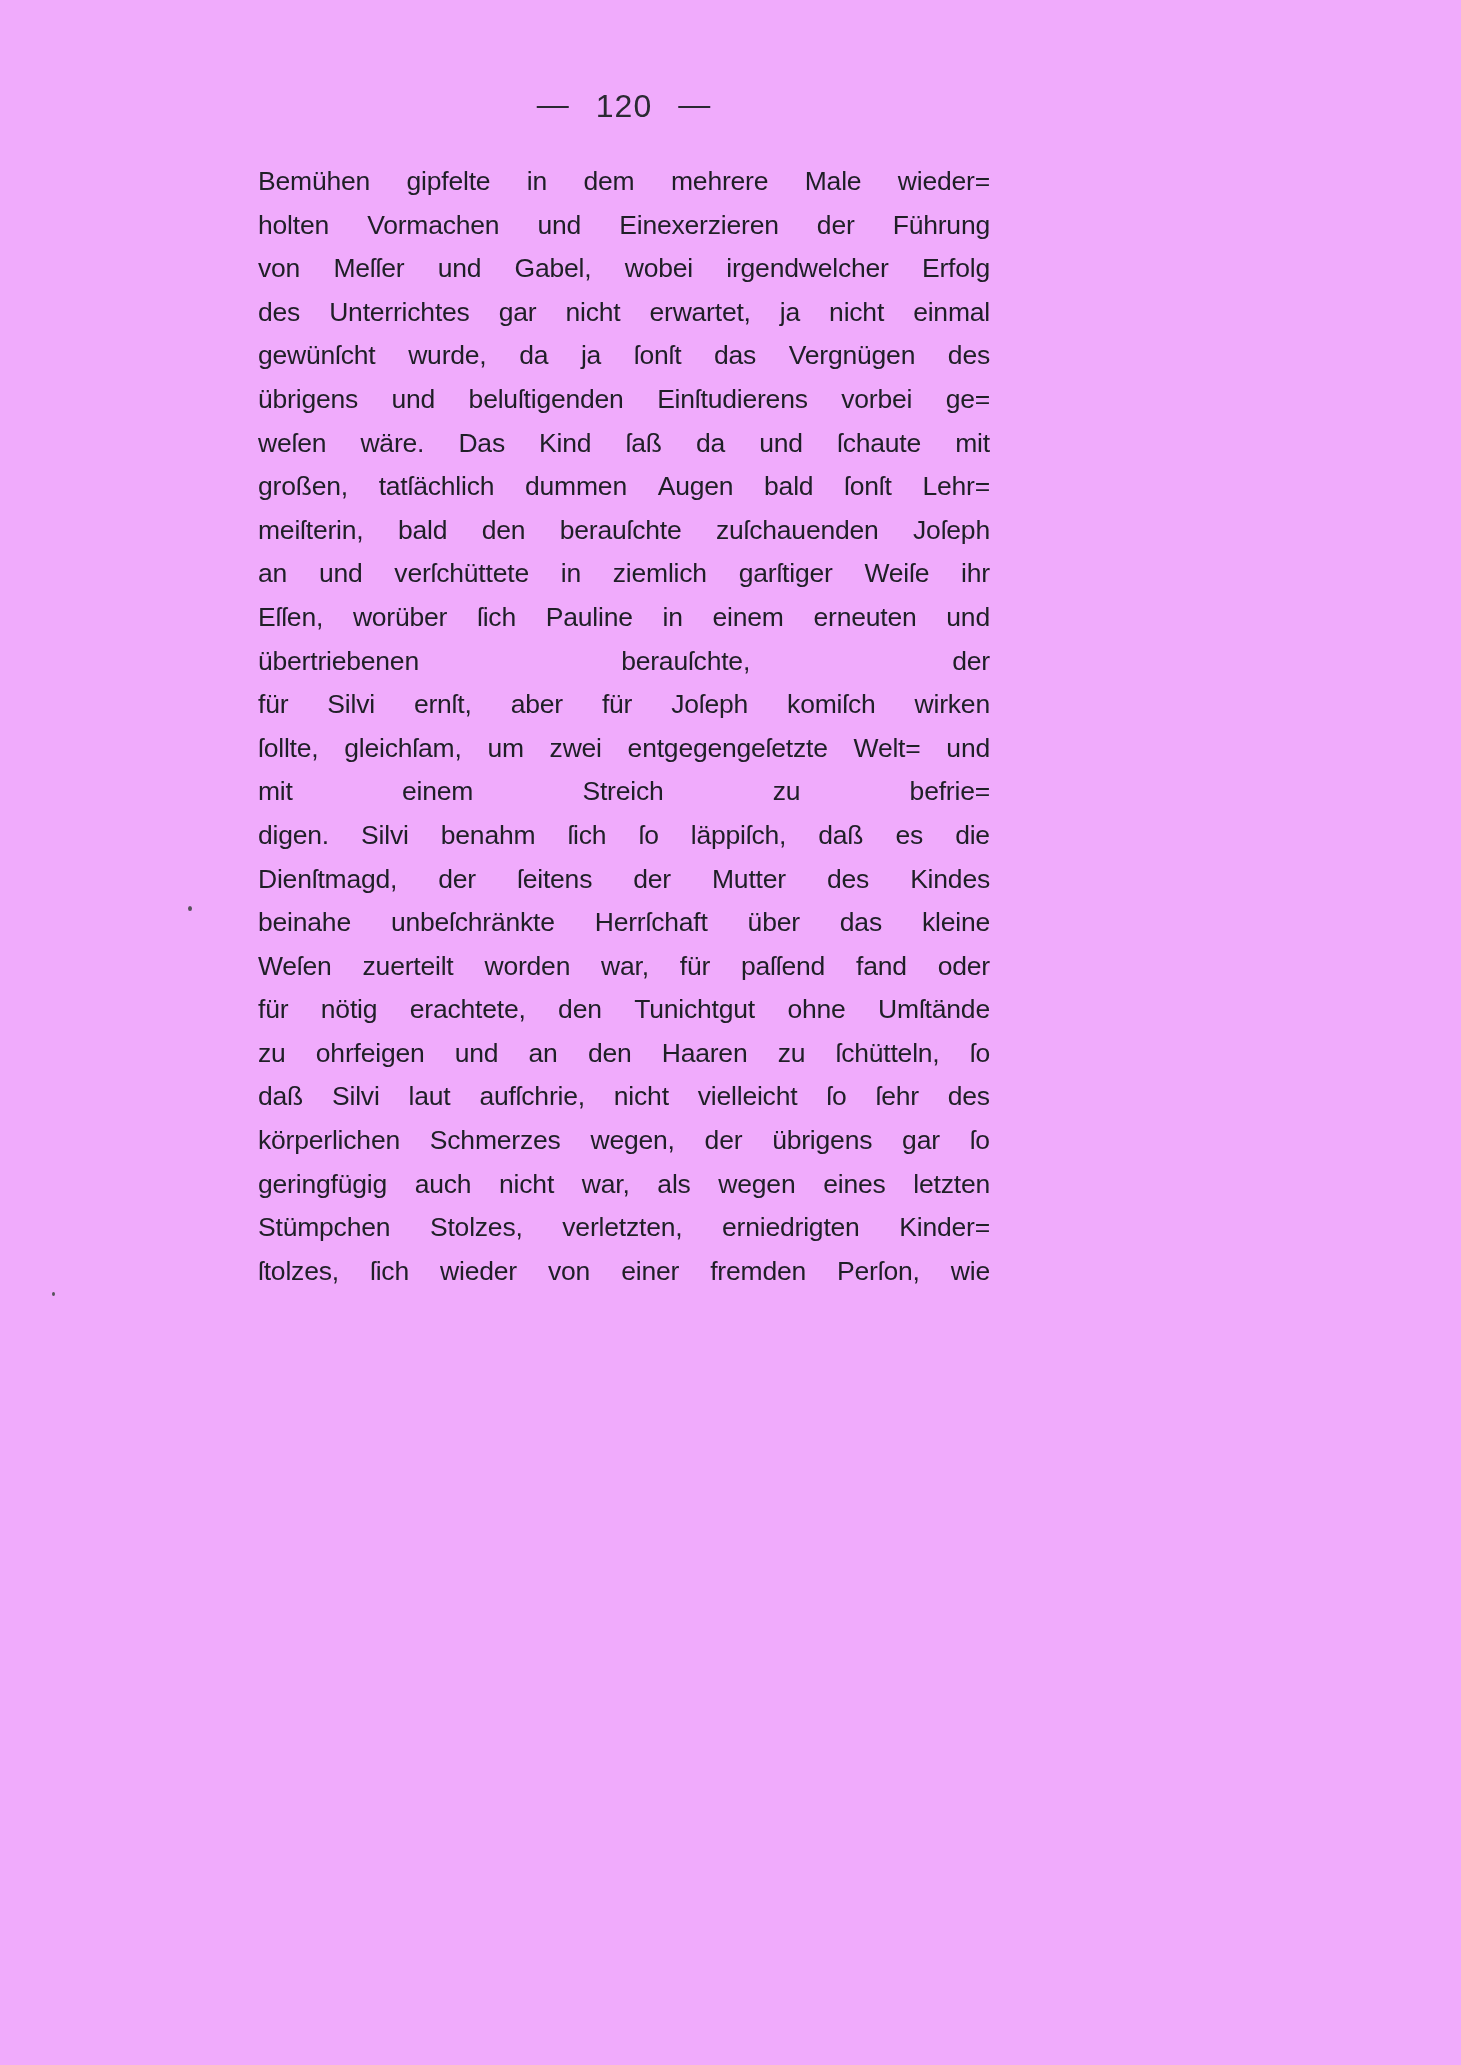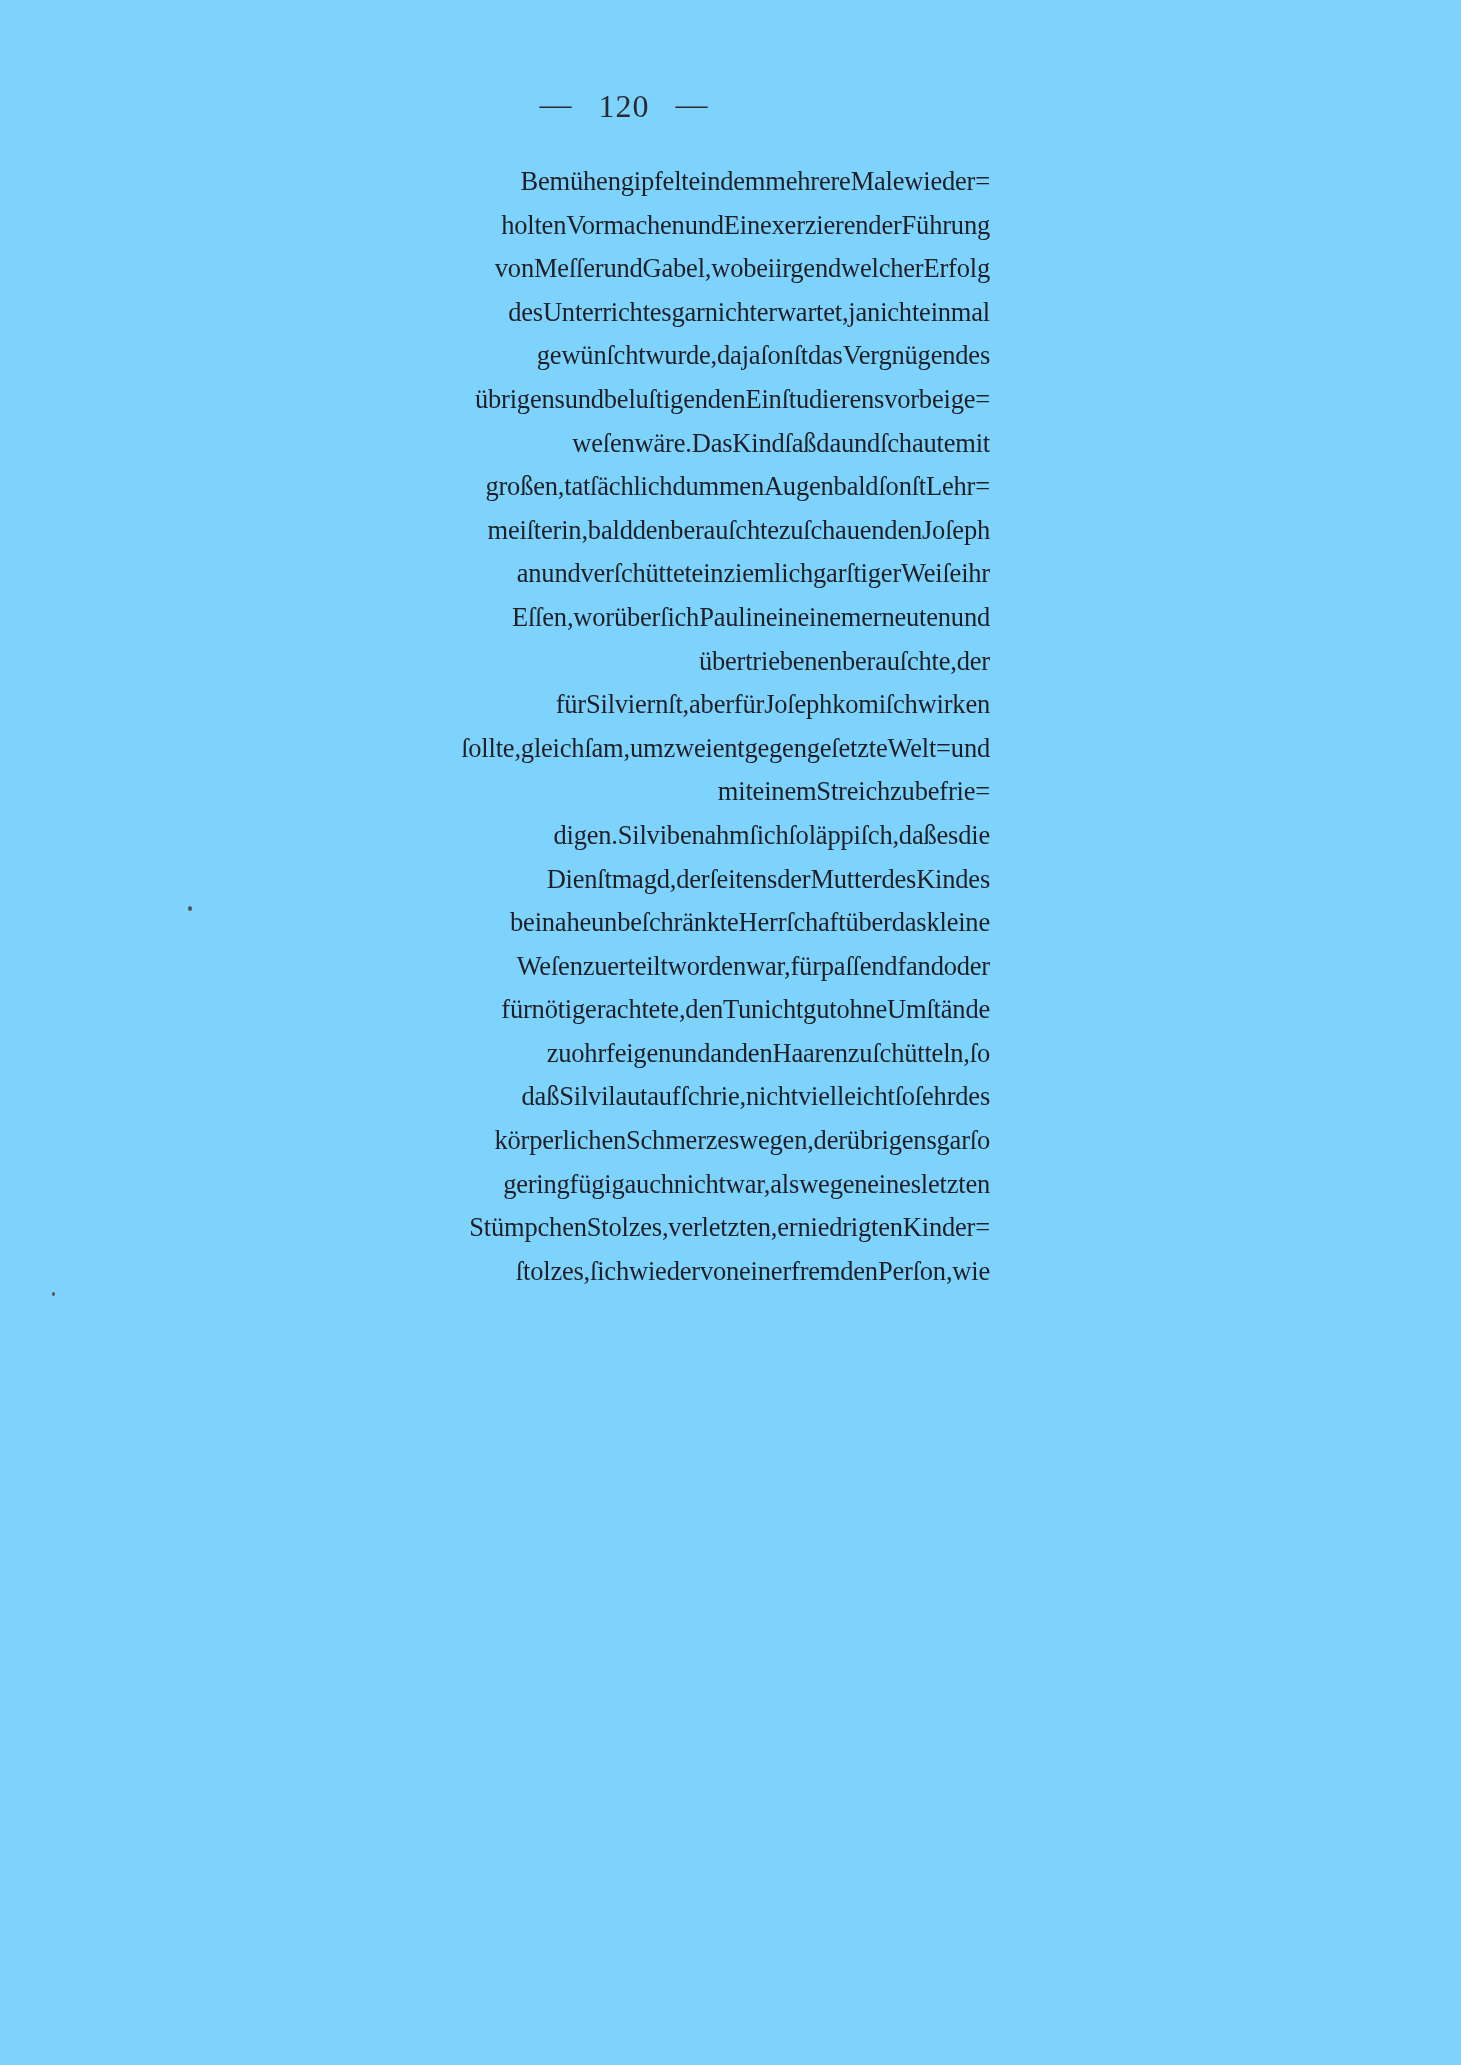--- a/index.html
+++ b/index.html
@@ -4,23 +4,23 @@
 <style>
   html, body {
     margin: 0;
     padding: 0;
     background: #e9e9e9;
   }
   .scan-page {
     position: relative;
     width: 1461px;
     height: 2065px;
-    background: #7dd3fc;
+    background: #f0abfc;
     overflow: hidden;
-    font-family: Liberation Serif, serif;
+    font-family: Liberation Sans, sans-serif;
     color: #22222a;
   }
   .page-header {
     position: absolute;
     top: 88px;
     left: 258px;
     width: 732px;
     text-align: center;
     font-size: 32px;
     font-weight: 500;
@@ -36,21 +36,21 @@
     display: inline-block;
   }
   .text-block {
     position: absolute;
     top: 160px;
     left: 258px;
     width: 732px;
   }
   .line {
     display: flex;
-    justify-content: flex-end;
+    justify-content: space-between;
     height: 43.6px;
     line-height: 43.6px;
     font-size: 26.5px;
     letter-spacing: -0.2px;
     white-space: pre;
     color: #1f1f27;
   }
   .line span {
     display: inline-block;
   }

